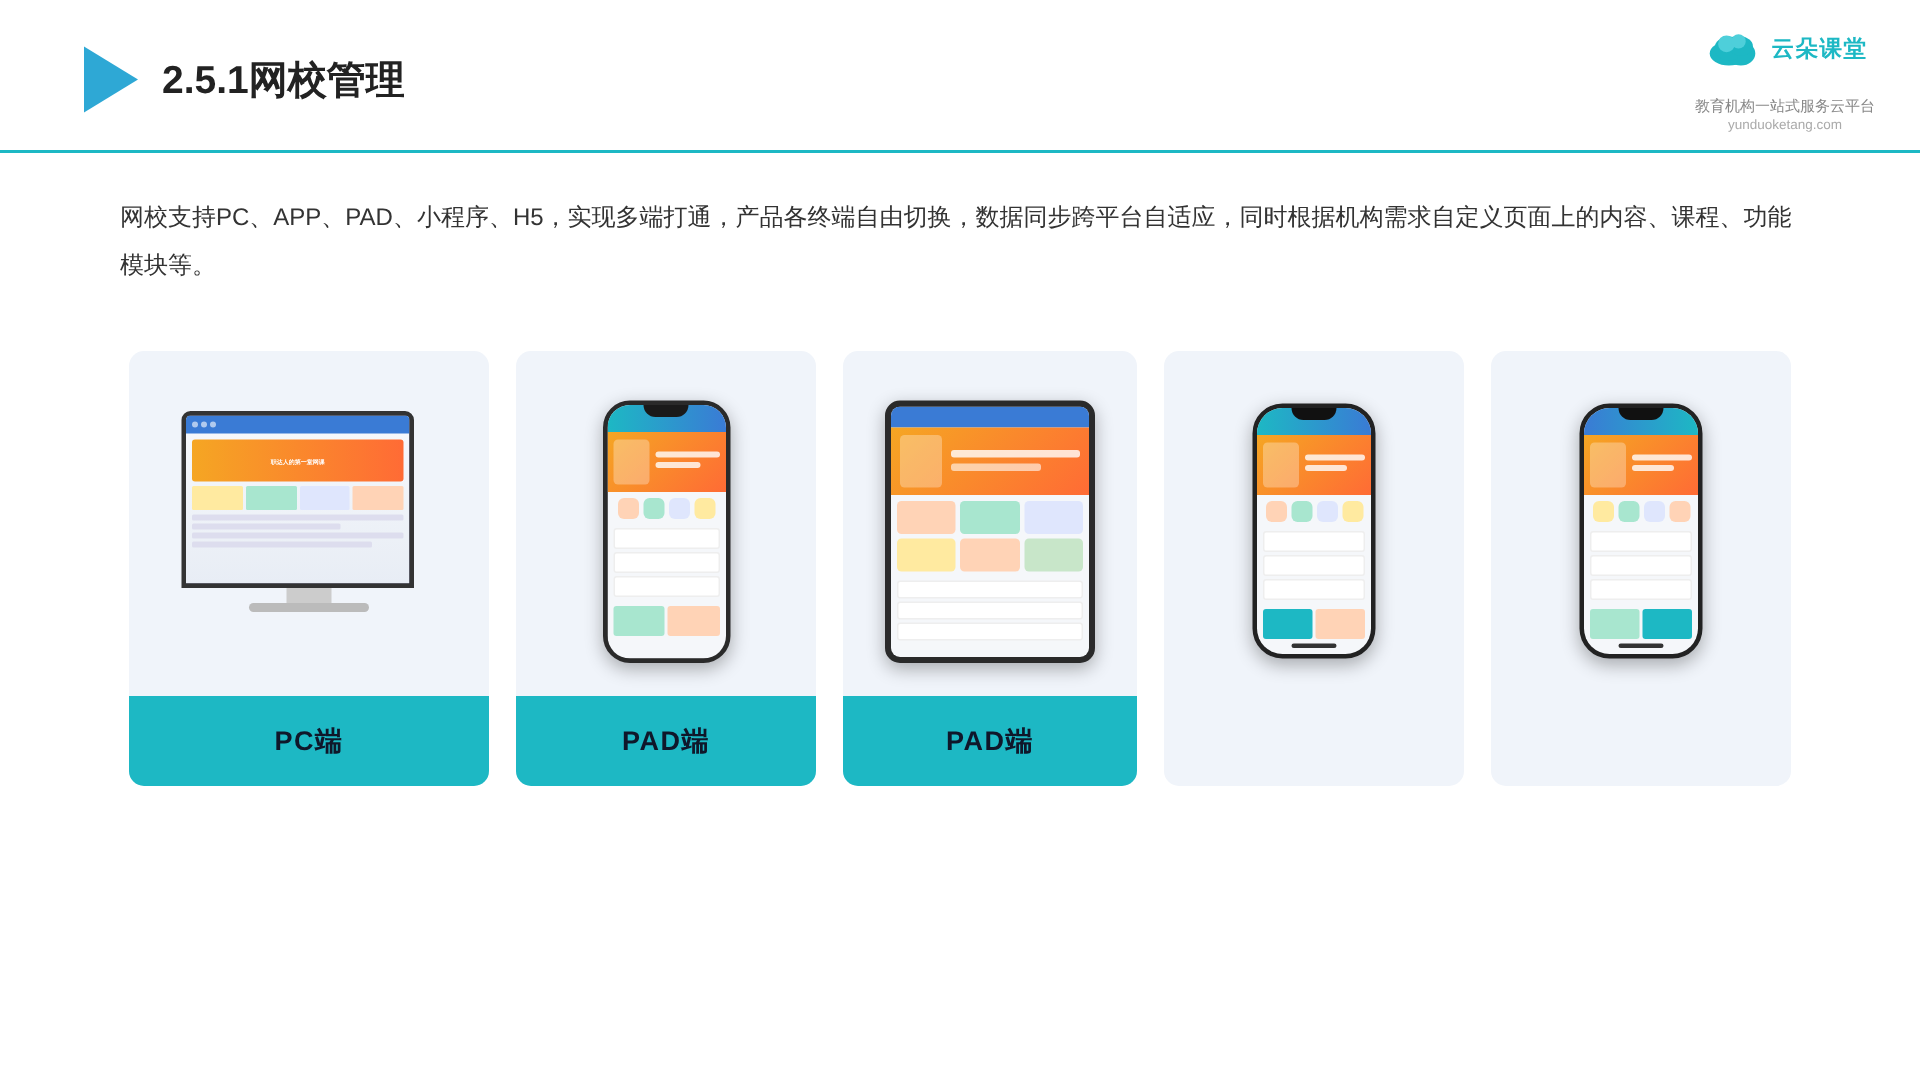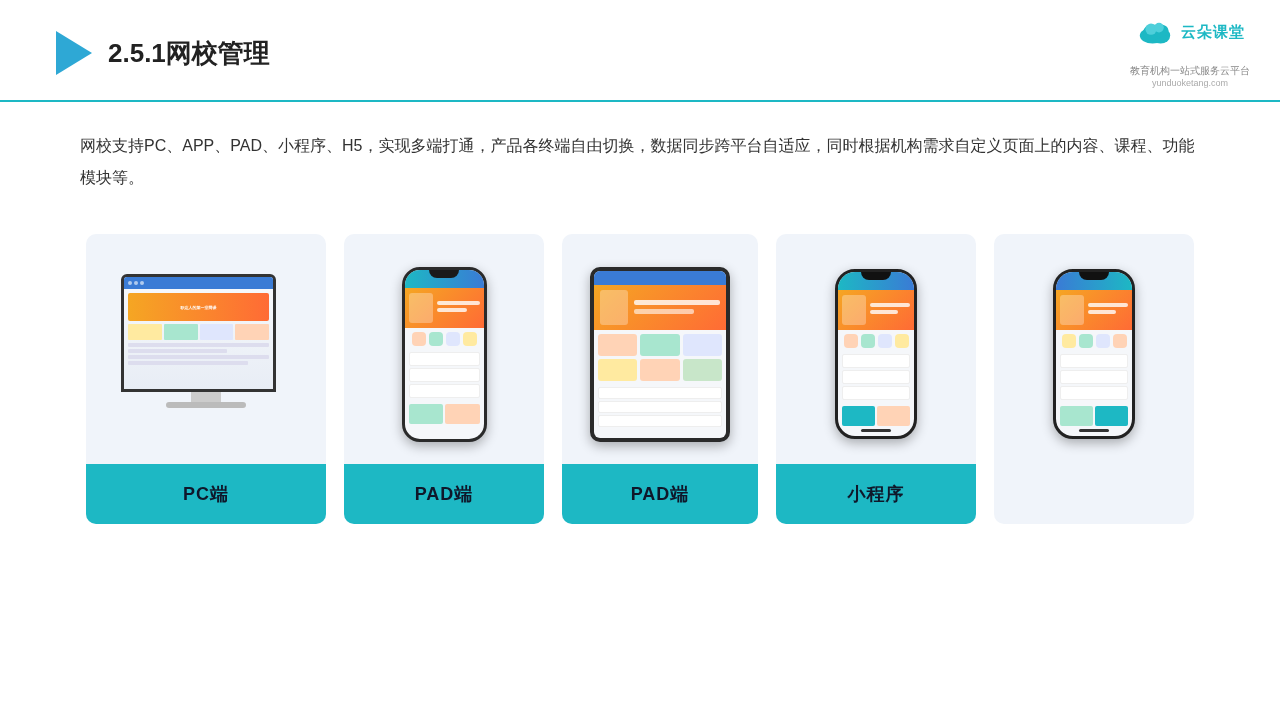--- a/index.html
+++ b/index.html
@@ -543,21 +543,20 @@
             <div class="phone-course-item"></div>
           </div>
           <div class="phone-colored-row">
             <div class="phone-colored-item" style="background:#1db8c4;"></div>
             <div class="phone-colored-item" style="background:#ffd3b6;"></div>
           </div>
         </div>
         <div class="phone-home-indicator"></div>
       </div>
     </div>
-    <div class="card-label">小程序</div>
   </div>
 
   <div class="card">
     <div class="card-image-area">
       <div class="phone-mini">
         <div class="phone-notch" style="background:#111;"></div>
         <div class="phone-screen">
           <div class="phone-screen-top" style="background: linear-gradient(90deg, #3a7bd5, #1db8c4);"></div>
           <div class="phone-screen-banner">
             <div class="phone-banner-figure"></div>

